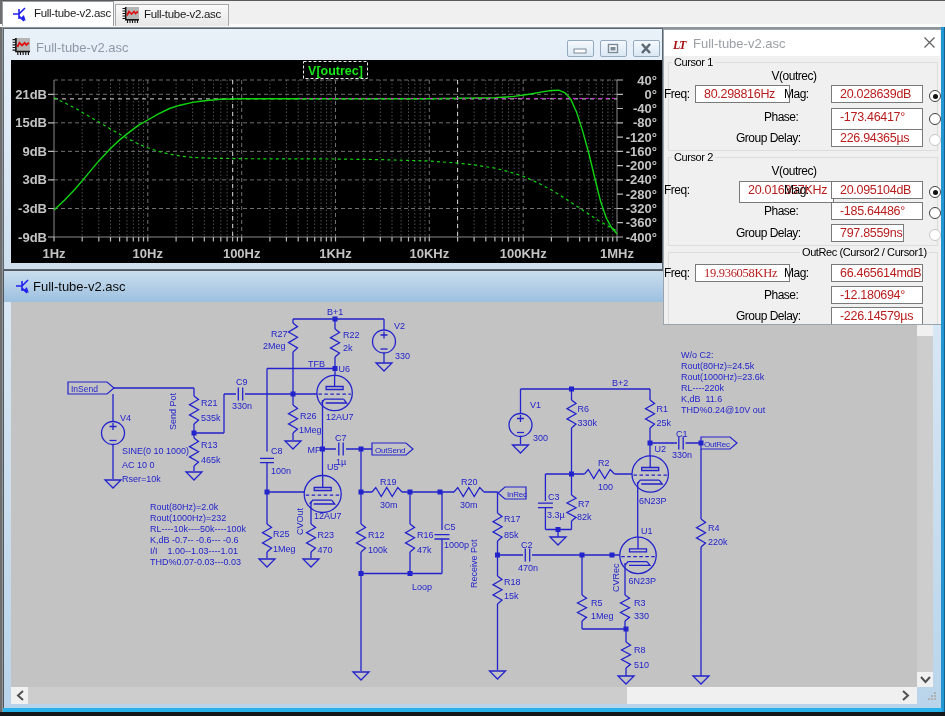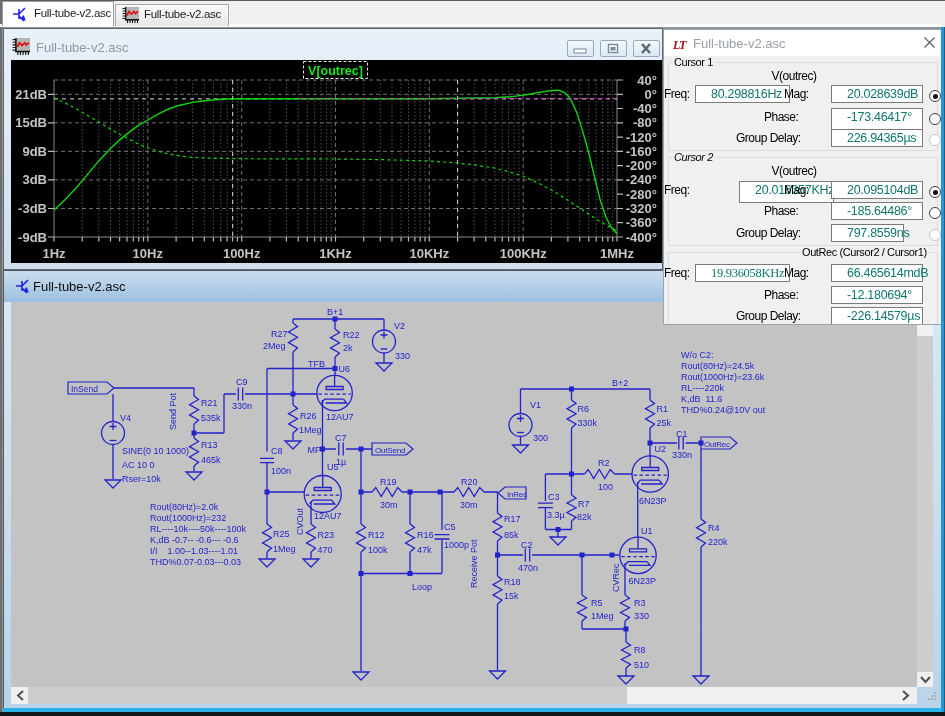--- a/index.html
+++ b/index.html
@@ -14,21 +14,21 @@
 
 #wavewin{z-index:5;left:3px;top:28px;width:660px;height:242px;background:linear-gradient(#e9f1f9,#cfdfee);border:1px solid #5b6670;box-sizing:border-box;}
 #wavetitle{left:32px;top:11px;font-size:13px;color:#8d99a6;}
 .winbtn{position:absolute;top:11px;width:27px;height:17px;background:linear-gradient(#f4f9fd,#dbe8f4);border:1px solid #96aabf;border-radius:2px;box-sizing:border-box;}
 
 #cursordlg{z-index:50;overflow:hidden;left:663px;top:29px;width:278px;height:296px;background:#f0f0f0;border:1px solid #9aa4ac;border-right:none;box-sizing:border-box;}
 #dlgtitle{left:0;top:0;width:276px;height:26px;background:#ffffff;}
 .grp{position:absolute;border:1px solid #d9dde0;}
 .glabel{position:absolute;font-size:11px;letter-spacing:-0.4px;color:#000;background:#f0f0f0;padding:0 2px;white-space:nowrap;}
 .dlbl{position:absolute;font-size:12px;letter-spacing:-0.5px;color:#000;text-align:left;white-space:nowrap;}
-.tbox{position:absolute;background:#fff;border:1px solid #7a7a7a;font-size:12.5px;letter-spacing:-0.3px;color:#0f766e;padding-left:15px;box-sizing:border-box;white-space:nowrap;}
+.tbox{position:absolute;background:#fff;border:1px solid #7a7a7a;font-size:12.5px;letter-spacing:-0.3px;color:#b91c1c;padding-left:8px;box-sizing:border-box;white-space:nowrap;}
 .radio{position:absolute;width:12px;height:12px;border-radius:50%;background:#fff;border:1px solid #404040;box-sizing:border-box;}
 .radio.sel:after{content:"";position:absolute;left:2.5px;top:2.5px;width:5px;height:5px;border-radius:50%;background:#111;}
 .radio.dis{border-color:#c6c6c6;}
 
 #schwin{z-index:10;left:3px;top:270px;width:938px;height:438px;background:linear-gradient(#dcE9f5,#b9d4ea);border:1px solid #50585e;border-bottom:none;border-right:none;box-sizing:border-box;}
 #schtitlebar{left:0px;top:0px;width:937px;height:31px;background:linear-gradient(#cadded,#9cc0e0);}
 #schtitle{left:29px;top:8px;font-size:13px;color:#0c0c0c;position:absolute;}
 #schcanvas{left:7px;top:31px;width:906px;height:385px;background:#c3c3c3;}
 
 #hscroll{left:7px;top:416px;width:906px;height:17px;background:#f0f0f0;}
@@ -151,21 +151,21 @@
 <div class="tbox" style="left:31px;top:55px;width:95px;height:18px;line-height:16px;">80.298816Hz</div>
 <div class="dlbl" style="left:120px;top:57px;width:41px;">Mag:</div>
 <div class="tbox" style="left:167px;top:55px;width:92px;height:18px;line-height:16px;">20.028639dB</div>
 <div class="dlbl" style="left:100px;top:80px;width:61px;">Phase:</div>
 <div class="tbox" style="left:167px;top:78px;width:92px;height:22px;line-height:16px;">-173.46417°</div>
 <div class="dlbl" style="left:72px;top:101px;width:89px;">Group Delay:</div>
 <div class="tbox" style="left:167px;top:99px;width:92px;height:18px;line-height:16px;">226.94365µs</div>
 <div class="radio sel abs" style="left:265px;top:60px;"></div>
 <div class="radio abs" style="left:265px;top:83px;"></div>
 <div class="radio dis abs" style="left:265px;top:104px;"></div>
-<div class="glabel" style="left:8px;top:121px;font-style:italic;">Cursor 2</div>
+<div class="glabel" style="left:8px;top:121px;">Cursor 2</div>
 <div class="dlbl" style="left:90px;top:134px;width:80px;text-align:center;">V(outrec)</div>
 <div class="dlbl" style="left:0px;top:153px;width:28px;">Freq:</div>
 <div class="tbox" style="left:31px;top:151px;width:95px;height:22px;line-height:16px;margin-left:44px;">20.016357KHz</div>
 <div class="dlbl" style="left:120px;top:153px;width:41px;">Mag:</div>
 <div class="tbox" style="left:167px;top:151px;width:92px;height:18px;line-height:16px;">20.095104dB</div>
 <div class="dlbl" style="left:100px;top:174px;width:61px;">Phase:</div>
 <div class="tbox" style="left:167px;top:172px;width:92px;height:18px;line-height:16px;">-185.64486°</div>
 <div class="dlbl" style="left:72px;top:196px;width:89px;">Group Delay:</div>
 <div class="tbox" style="left:167px;top:194px;width:73px;height:18px;line-height:16px;">797.8559ns</div>
 <div class="radio sel abs" style="left:265px;top:156px;"></div>

